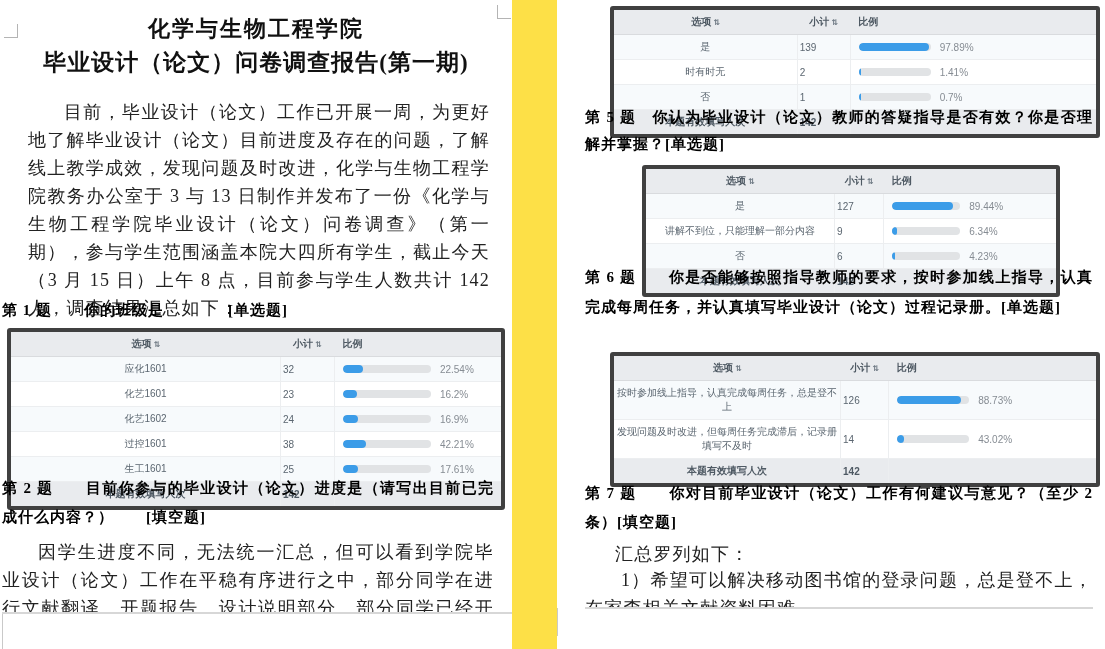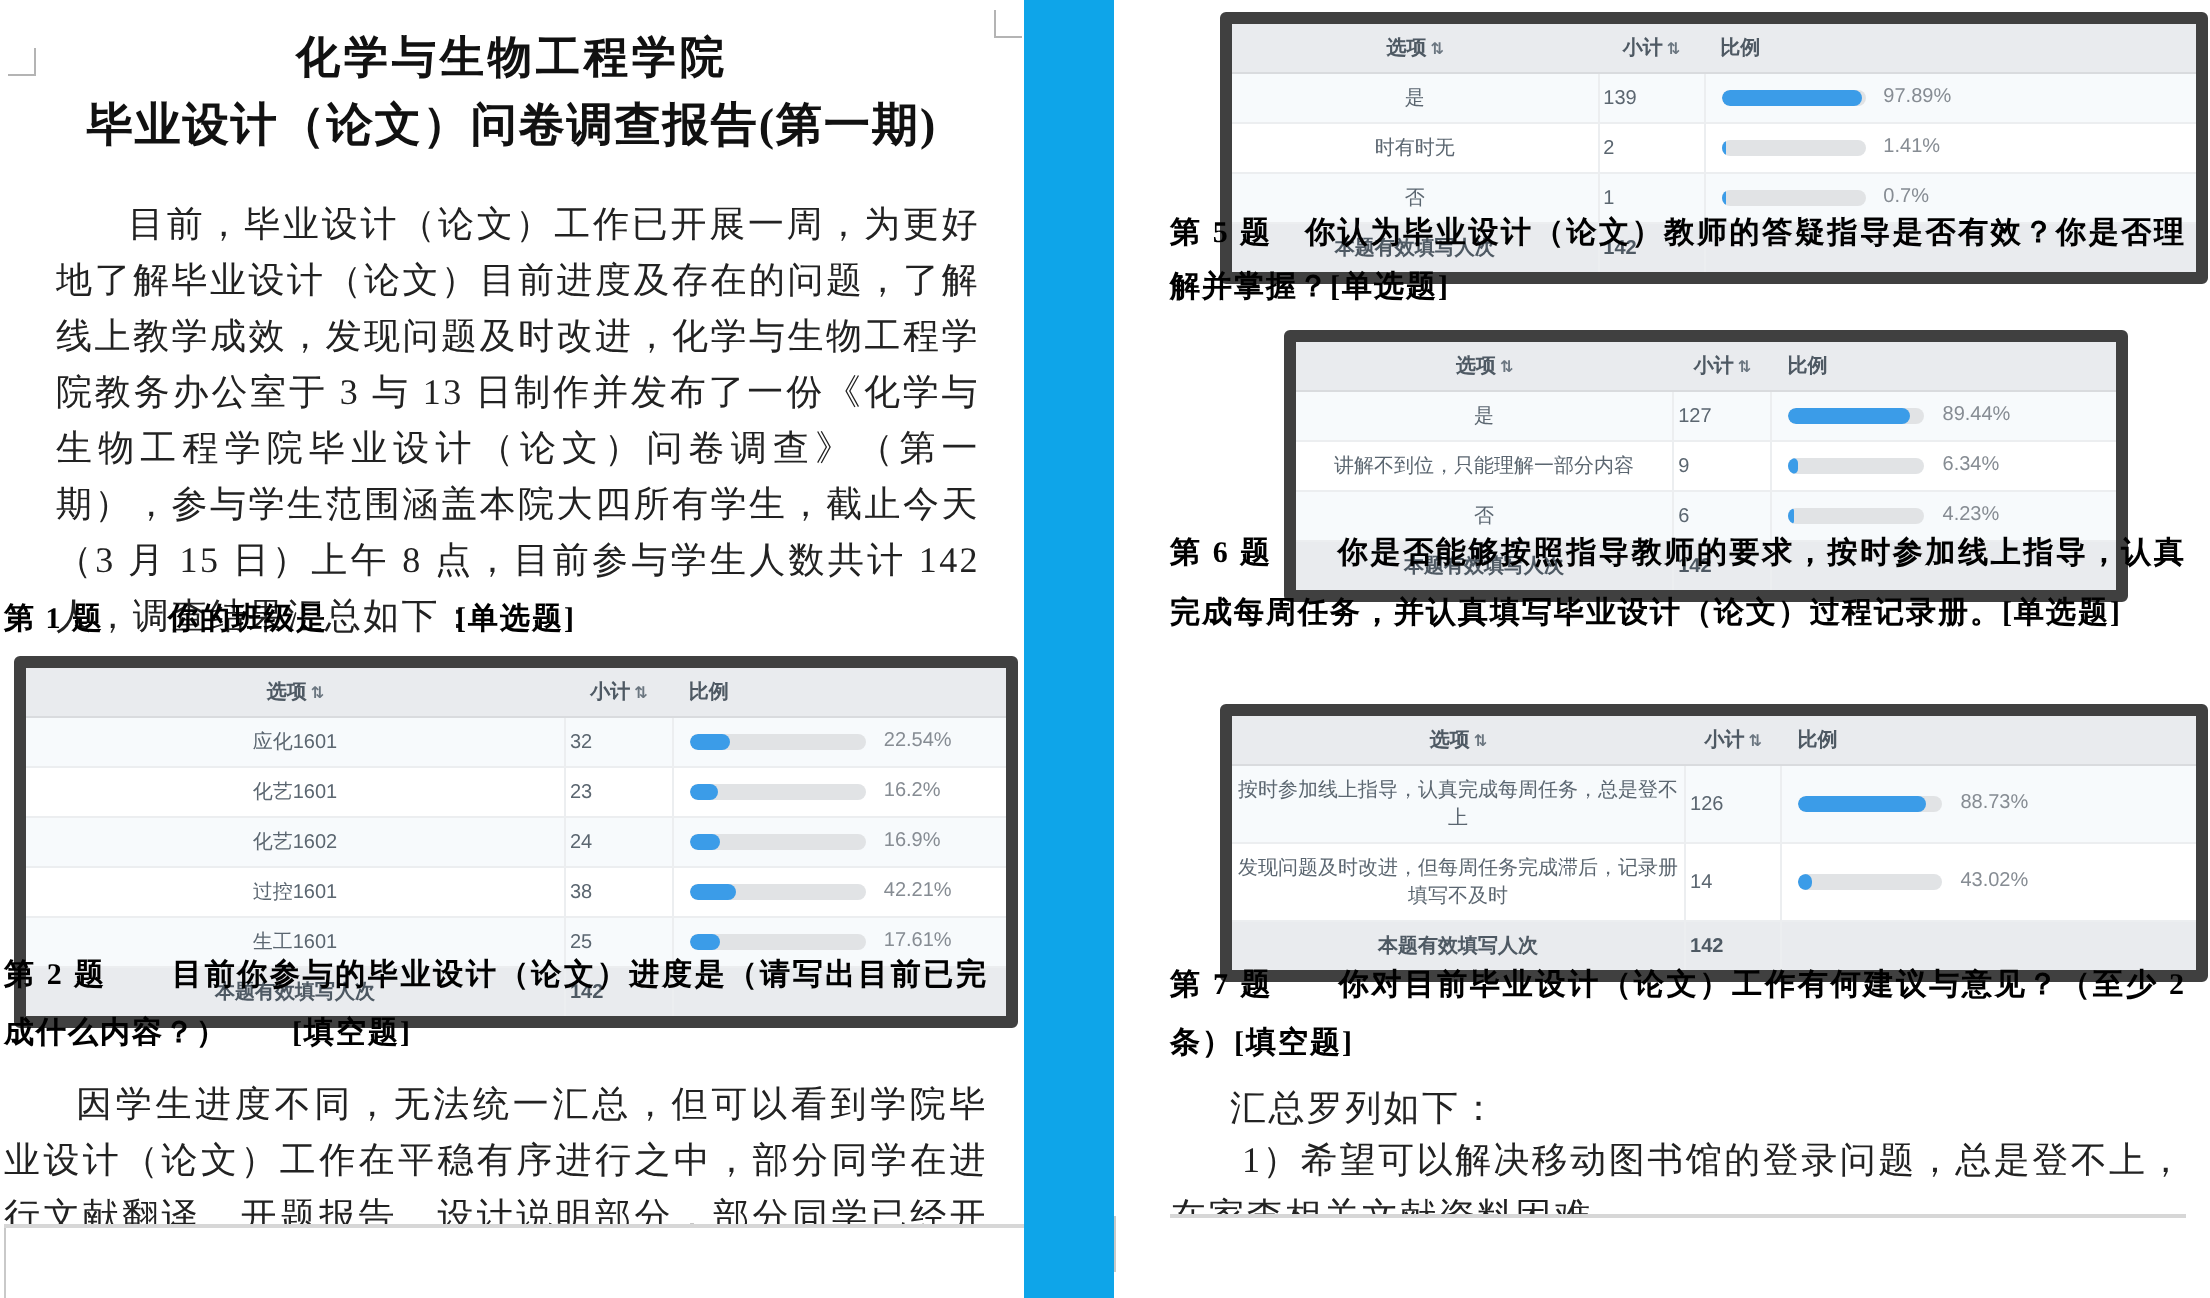--- a/index.html
+++ b/index.html
@@ -1,34 +1,34 @@
 <!DOCTYPE html>
 <html><head>
 <meta charset="utf-8">
 <style>
   html,body{margin:0;padding:0;background:#ffffff;}
-  .screen{position:relative;width:1105px;height:649px;background:#0ea5e9;overflow:hidden;
+  .screen{position:relative;width:1105px;height:649px;background:#fde047;overflow:hidden;
           font-family:"Liberation Serif","DejaVu Serif",serif;color:#1c1c1c;}
   .page{position:absolute;top:0;height:649px;background:#ffffff;}
   #page-left{left:0;width:512px;}
   #page-right{left:557px;width:548px;}
 
   .abs{position:absolute;}
 
   
   .doc-title{width:100%;text-align:center;font-weight:bold;color:#111;}
   .t1{top:14px;left:0;font-size:22px;letter-spacing:2px;}
   .t2{top:47px;left:0;font-size:23px;letter-spacing:1px;}
   .para{font-size:18px;line-height:28px;letter-spacing:1.2px;text-align:justify;color:#222;}
   .indent{text-indent:2em;}
   .qhead{font-size:15px;line-height:29px;font-weight:bold;letter-spacing:1px;color:#000;text-align:justify;}
   .clip{overflow:hidden;}
 
   
-  .tblwrap{border:6px solid #404040;border-radius:3px;overflow:hidden;background:#fff;
+  .tblwrap{border:4px solid #404040;border-radius:3px;overflow:hidden;background:#fff;
            font-family:"Liberation Sans","DejaVu Sans",sans-serif;}
   .tblwrap table{width:100%;border-collapse:collapse;font-size:10px;color:#5b6670;}
   .tblwrap th{background:#e9ebee;font-weight:bold;color:#4e5963;padding:5px 2px;text-align:center;
               border-bottom:1px solid #d9dbde;}
   .tblwrap th.ratio-h{text-align:left;padding-left:8px;}
   .tblwrap td{padding:5px 2px;border-top:1px solid #eceef0;border-left:1px solid #eceef0;}
   .tblwrap td:first-child, .tblwrap th:first-child{border-left:none;}
   .tblwrap tbody tr:nth-child(odd){background:#f7fafc;}
   .tblwrap tbody tr:nth-child(even){background:#ffffff;}
   .tblwrap tbody tr.foot{background:#e9ebee;font-weight:bold;color:#4e5963;}

